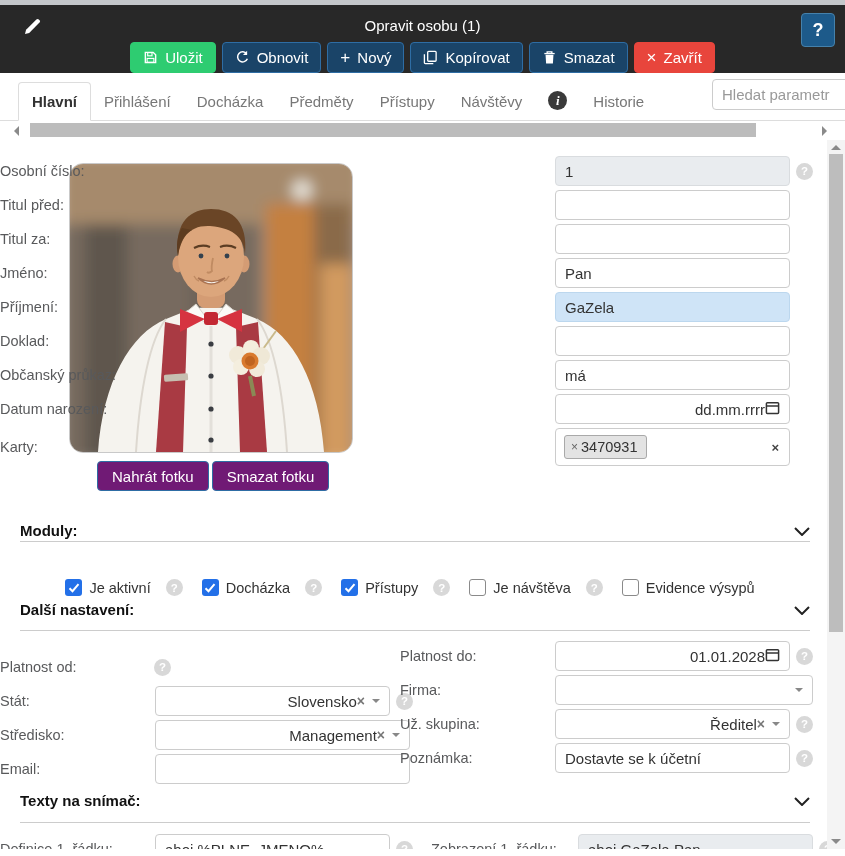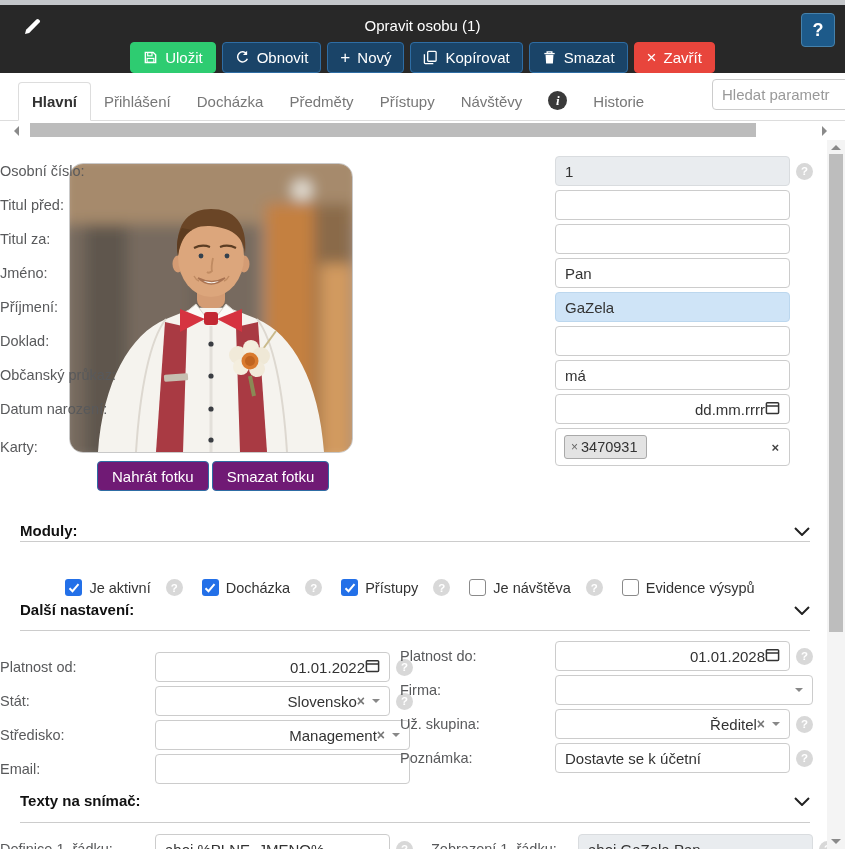--- a/index.html
+++ b/index.html
@@ -394,29 +394,20 @@
       <svg viewBox="0 0 16 9" width="16" height="9">
           <polyline points="1,1 8,8 15,1" fill="none" stroke="#222" stroke-width="2"></polyline>
         </svg>
     </span>
   </div>
   <div class="sec-hr" style="top:490px;"></div>
 
   <div class="colL">
     <div class="frow">
       <div class="flabel">Platnost od:</div>
-      <div class="fieldbox">
-        <span class="val">01.01.2022</span>
-        <span class="cal-icon">
-          <svg viewBox="0 0 16 16" width="15" height="15">
-              <rect x="1.5" y="2.8" width="13" height="11.6" rx="1" fill="none" stroke="#333" stroke-width="1.6"></rect>
-              <line x1="1.5" y1="6.4" x2="14.5" y2="6.4" stroke="#333" stroke-width="1.6"></line>
-            </svg>
-        </span>
-      </div>
       <div class="help">?</div>
     </div>
     <div class="frow">
       <div class="flabel">Stát:</div>
       <div class="fieldbox">
         <span class="val">Slovensko</span>
         <span class="sel-x">×</span>
         <span class="sel-caret"></span>
       </div>
       <div class="help">?</div>

